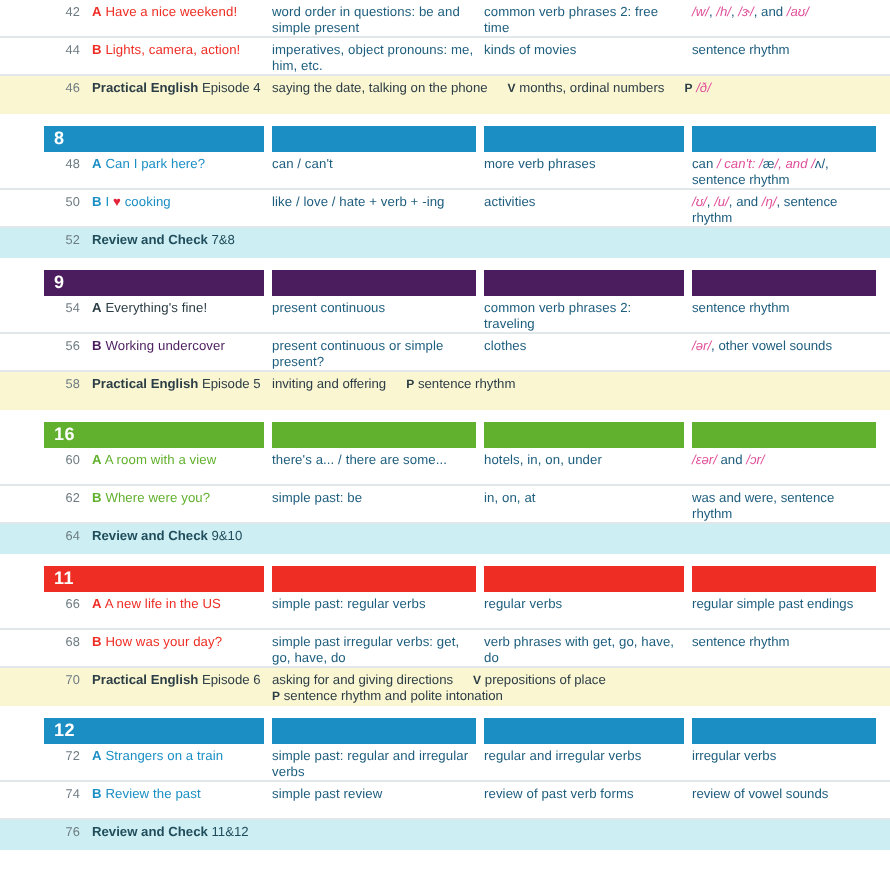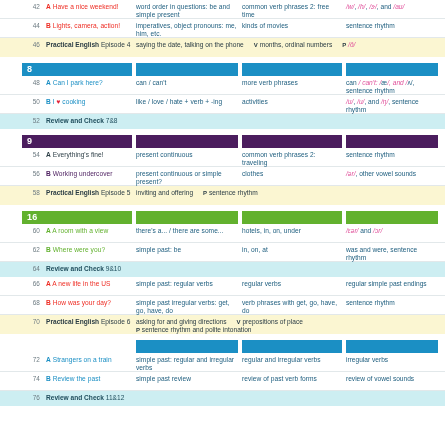--- a/index.html
+++ b/index.html
@@ -168,20 +168,28 @@
       <div class="pg c-pg">62</div>
       <div class="lk c-tit"><span class="ltr" style="color: rgb(98, 177, 46);">B</span><span style="color: rgb(98, 177, 46);"> Where were you?</span></div>
       <div class="body c-gr">simple past: be</div>
       <div class="body c-vo">in, on, at</div>
       <div class="pron c-pr">was and were, sentence rhythm</div>
     </div>
     <div class="review" style="background: rgb(205, 238, 242);">
       <div class="pg c-pg">64</div>
       <div class="rv-text" style="position: absolute; left: 46px; width: 380px;"><b>Review and Check</b><span> 9&amp;10</span></div>
     </div>
+    <div class="unitbar">
+      <div class="seg seg1" style="background: rgb(238, 45, 36);">
+        <span class="unitnum">11</span>
+      </div>
+      <div class="seg seg2" style="background: rgb(238, 45, 36);"></div>
+      <div class="seg seg3" style="background: rgb(238, 45, 36);"></div>
+      <div class="seg seg4" style="background: rgb(238, 45, 36);"></div>
+    </div>
     <div class="lesson">
       <div class="pg c-pg">66</div>
       <div class="lk c-tit"><span class="ltr" style="color: rgb(238, 45, 36);">A</span><span style="color: rgb(238, 45, 36);"> A new life in the US</span></div>
       <div class="body c-gr">simple past: regular verbs</div>
       <div class="body c-vo">regular verbs</div>
       <div class="pron c-pr">regular simple past endings</div>
     </div>
     <div class="lesson">
       <div class="pg c-pg">68</div>
       <div class="lk c-tit"><span class="ltr" style="color: rgb(238, 45, 36);">B</span><span style="color: rgb(238, 45, 36);"> How was your day?</span></div>
@@ -191,20 +199,23 @@
     </div>
     <div class="pe" style="background: rgb(251, 246, 210);">
       <div class="pg c-pg">70</div>
       <div class="pe-title c-tit"><b>Practical English</b><span> Episode 6</span></div>
       <div class="pe-text" style="position: absolute; left: 136px; width: 302px;">
         <div><span>asking for and giving directions</span><span class="sp"></span><span class="mk">V</span> <span>prepositions of place</span></div>
         <div><span class="mk">P</span> <span>sentence rhythm and polite intonation</span></div>
       </div>
     </div>
     <div class="unitbar">
+      <div class="seg seg1" style="background: rgb(27, 143, 196);">
+        <span class="unitnum">12</span>
+      </div>
       <div class="seg seg2" style="background: rgb(27, 143, 196);"></div>
       <div class="seg seg3" style="background: rgb(27, 143, 196);"></div>
       <div class="seg seg4" style="background: rgb(27, 143, 196);"></div>
     </div>
     <div class="lesson">
       <div class="pg c-pg">72</div>
       <div class="lk c-tit"><span class="ltr" style="color: rgb(27, 143, 196);">A</span><span style="color: rgb(27, 143, 196);"> Strangers on a train</span></div>
       <div class="body c-gr">simple past: regular and irregular verbs</div>
       <div class="body c-vo">regular and irregular verbs</div>
       <div class="pron c-pr">irregular verbs</div>

